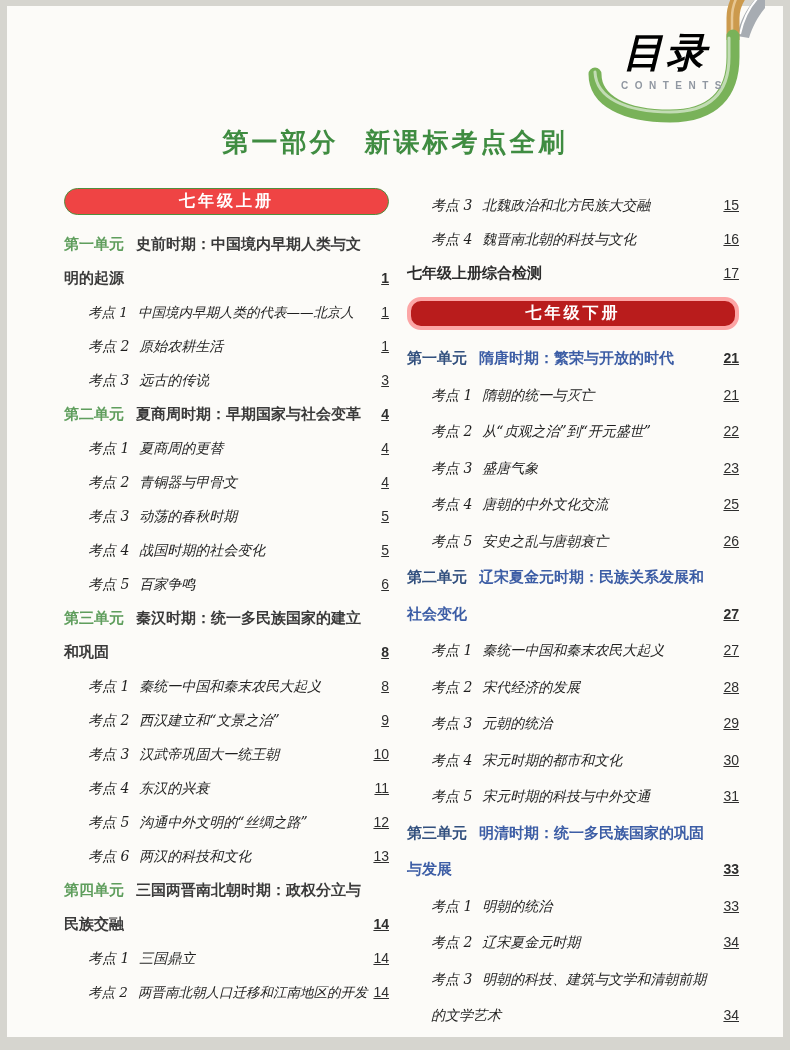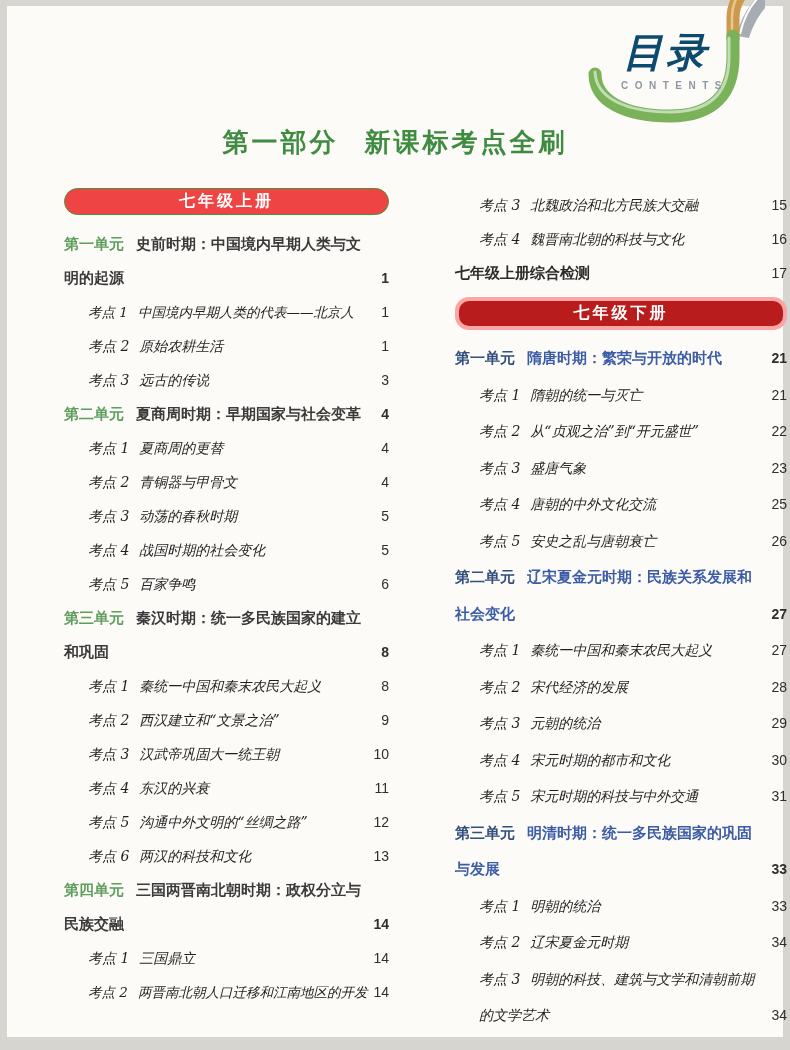--- a/index.html
+++ b/index.html
@@ -11,21 +11,21 @@
   .page {
     position:absolute; left:7px; right:7px; top:6px; bottom:13px;
     background:#fcfbf8;
   }
   
   .logo { position:absolute; top:0; right:25px; width:182px; height:126px; z-index:5; }
   .logo svg { position:absolute; left:0; top:0; }
   .logo-cn {
     position:absolute; left:40px; top:32px;
     font-size:40px; font-weight:bold; font-style:italic;
-    color:#0c4a6e; letter-spacing:3px; line-height:1;
+    color:#000000; letter-spacing:3px; line-height:1;
   }
   .logo-en {
     position:absolute; left:38px; top:80px;
     font-size:10px; font-weight:600; letter-spacing:6.5px;
     color:#9097a1;
   }
   
   .part-title {
     margin-top:120px; text-align:center;
     font-size:26px; font-weight:bold; color:#3f8c41;
@@ -33,39 +33,40 @@
   }
   .part-title .p1 { margin-right:26px; }
   
   .cols {
     display:flex; gap:18px;
     margin:30px 48px 0 57px;
     align-items:flex-start;
   }
   .col { flex:none; }
   .col.left  { width:325px; }
-  .col.right { width:332px;margin-left:48px; }
+  .col.right { width:332px; }
   .pill {
     height:25px; border-radius:14px;
     display:flex; align-items:center; justify-content:center;
     color:#ffffff; font-weight:bold; font-size:16px; letter-spacing:3px;
   }
   .pill.green { background:#ef4444; border:1px solid #4f8f3e; margin-bottom:12px; }
   .pill.blue  { background:#b91c1c; border:4px solid #fca5a5; margin:7px 0 10px 0; }
   
   .list {}
   .col.left  .list       { line-height:34px; }
   .col.right .list.pre   { line-height:34px; }
   .col.right .list.main  { line-height:36.5px; }
   .row { display:flex; align-items:flex-end; }
   .row .t { flex:1 1 auto; min-width:0; }
   .row .pg {
     flex:none; min-width:20px; text-align:right; padding-left:6px;
     font-size:14px; color:#2e2e2e; font-family:"Liberation Sans", sans-serif;
     font-style:normal;
+    text-decoration:underline;
   }
   .row.unit .t { font-weight:bold; font-size:15px; color:#3a3a3a; }
   .row.unit .lbl { margin-right:12px; }
   .col.left  .row.unit .lbl { color:#5f9e5d; }
   .col.right .row.unit .lbl { color:#32507e; }
   .col.right .row.unit .ttl { color:#3c5da5; }
   .row.unit .pg { font-weight:600; }
   .row.point .t {
     padding-left:24px; font-size:14px; color:#1f1f1f;
     font-family:"DejaVu Serif", serif; font-style:italic;

